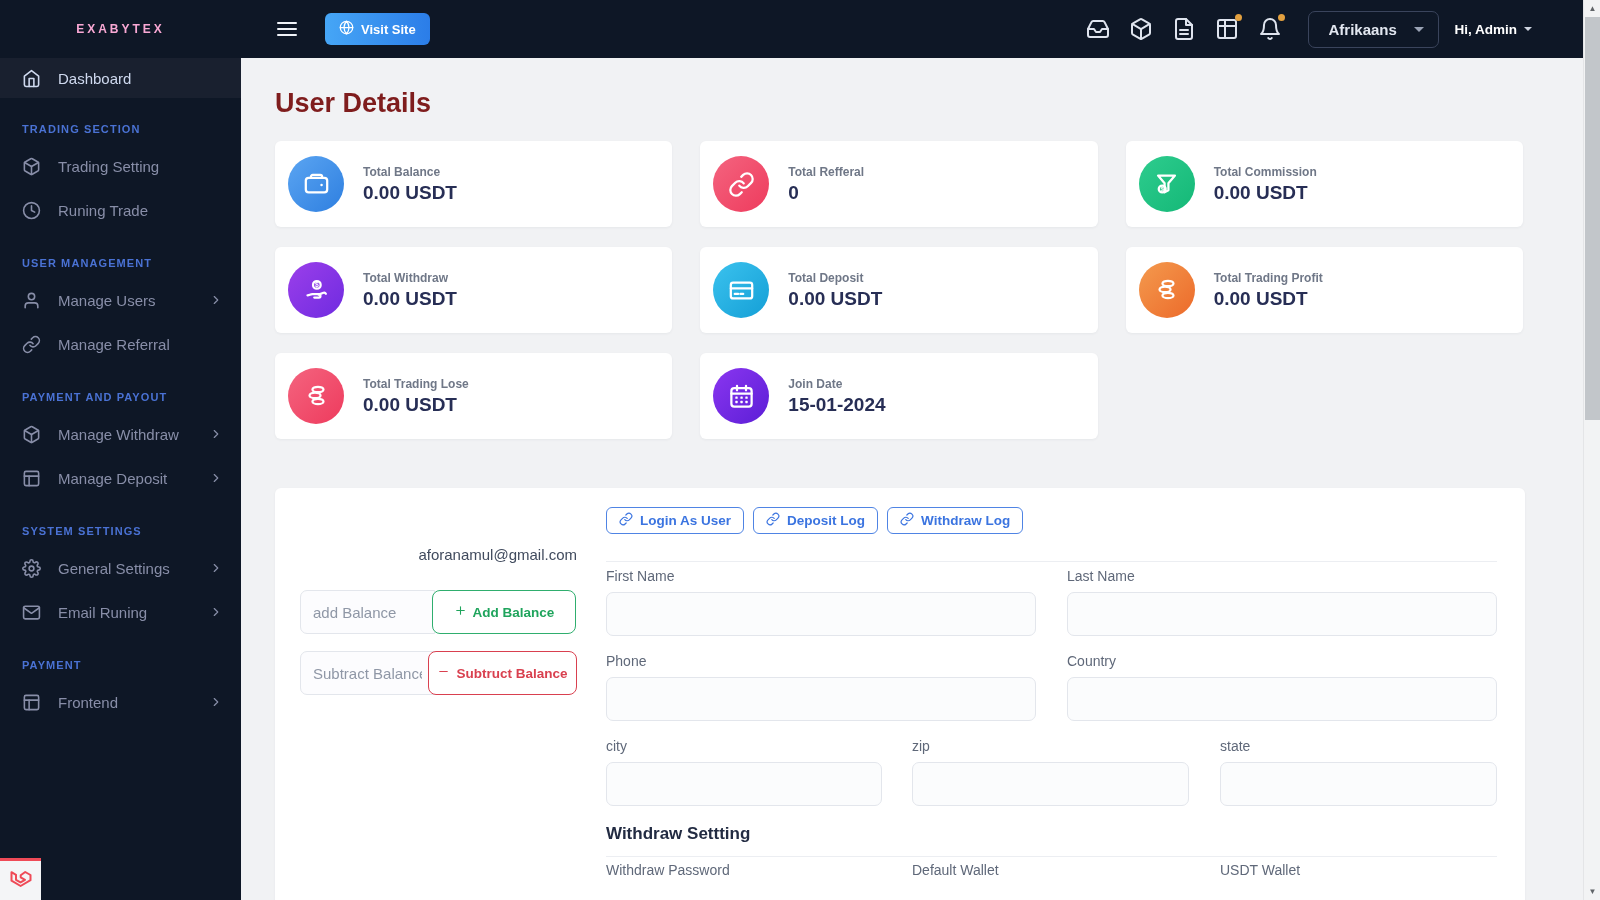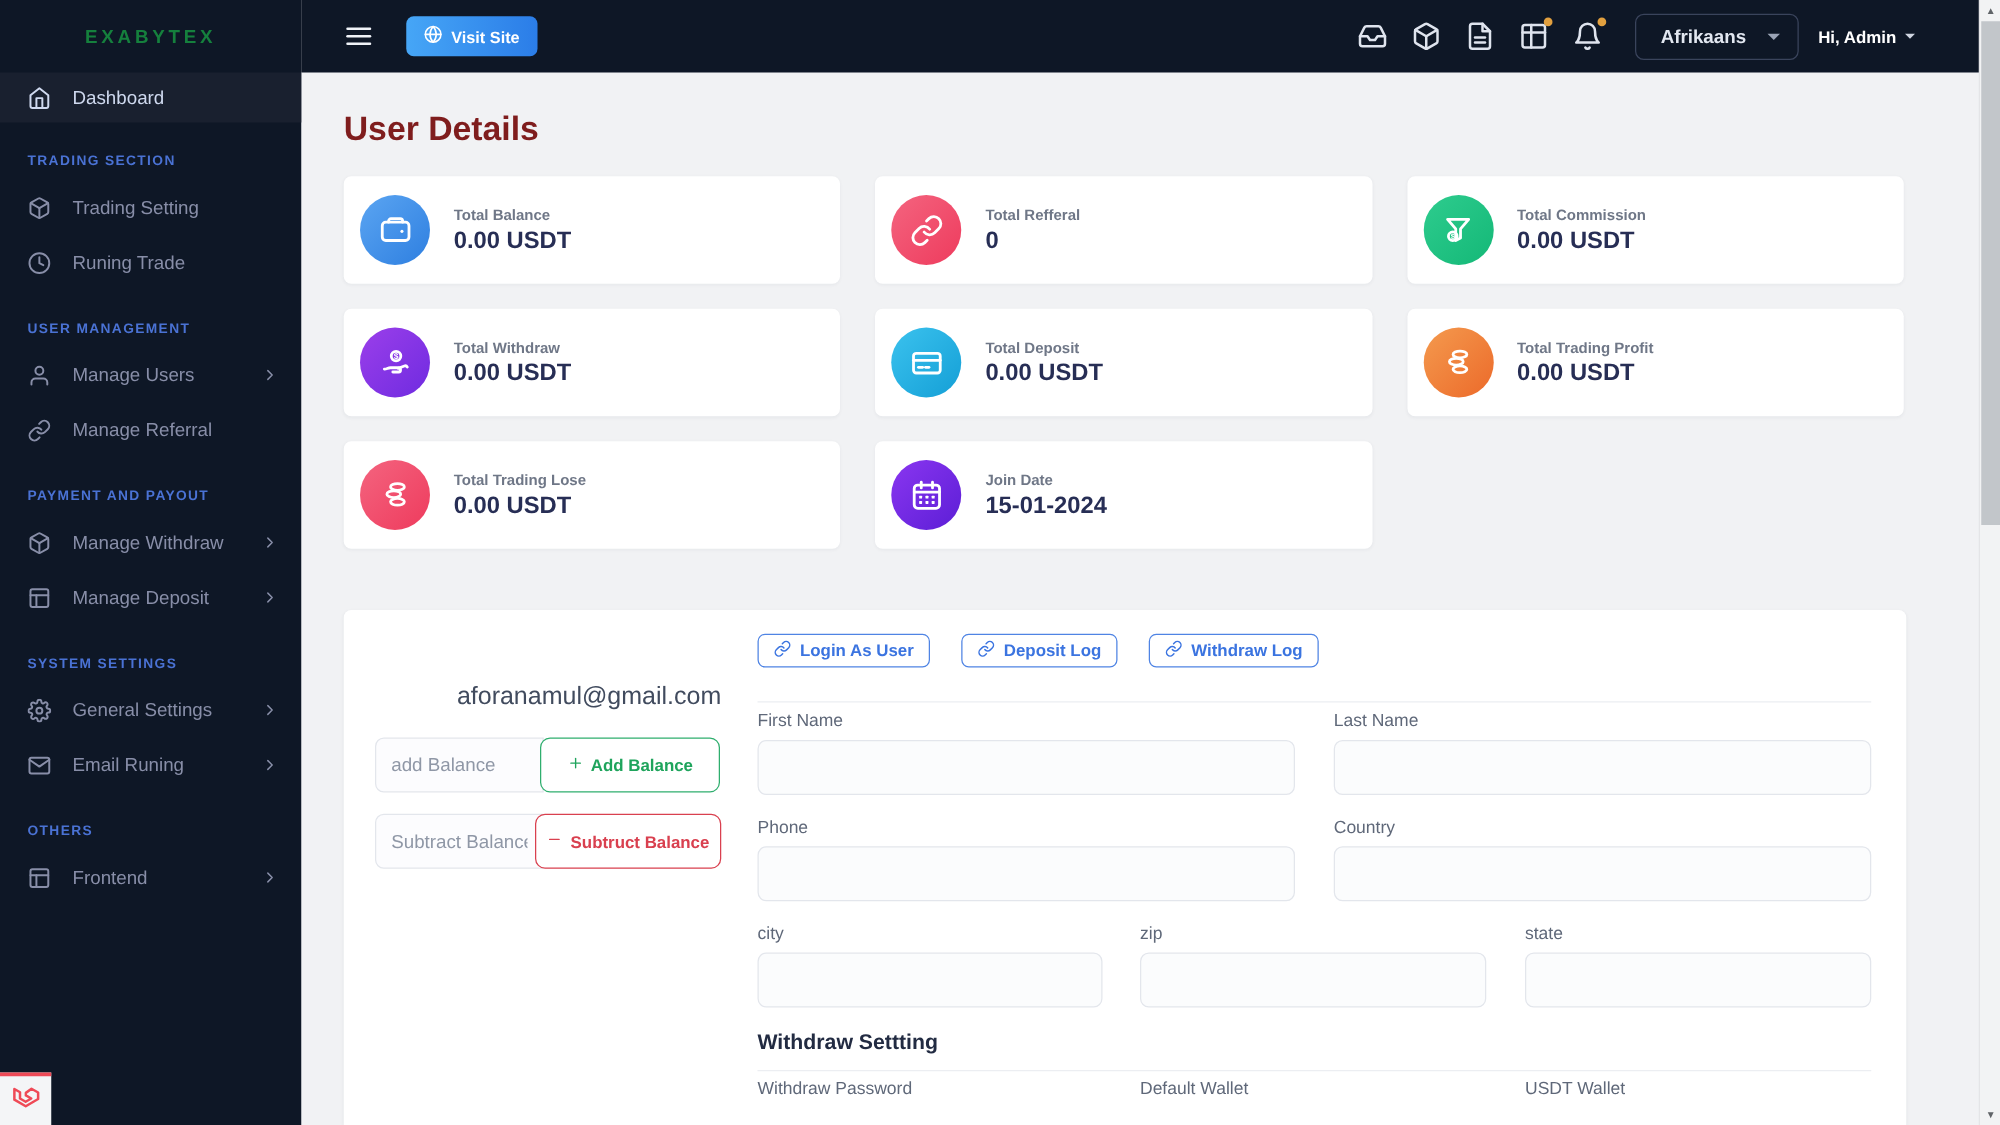--- a/index.html
+++ b/index.html
@@ -2,21 +2,21 @@
 <html><head>
 <meta charset="utf-8">
 <style>
   * { margin:0; padding:0; box-sizing:border-box; }
   html,body { width:1600px; height:900px; overflow:hidden; font-family:"Liberation Sans", sans-serif; }
   #stage { position:relative; width:1600px; height:900px; background:#f1f2f4; overflow:hidden; }
 
   
   #sidebar { position:absolute; left:0; top:0; width:241px; height:900px; background:#0e1726; z-index:5; }
   .brand { height:58px; display:flex; align-items:center; justify-content:center;
-           color:#15803d; font-size:15px; font-weight:bold; letter-spacing:3px;text-align:center; }
+           color:#f9a8d4; font-size:12px; font-weight:bold; letter-spacing:3px;text-align:center; }
   .nav-item { display:flex; align-items:center; height:44px; padding:0 18px 0 22px;
               color:#888ea8; font-size:15px; cursor:pointer; }
   .nav-item.active { background:#19202f; color:#cfd9ef; height:40px; }
   .nav-item .nv-icon { width:19px; height:19px; margin-right:17px; flex:0 0 auto; }
   .nav-item .nv-icon svg { width:19px; height:19px; display:block; }
   .nav-item .chev { margin-left:auto; width:14px; height:14px; }
   .nav-item .chev svg { width:14px; height:14px; display:block; }
   .nav-title { margin-top:16px; height:30px; line-height:30px; padding-left:22px;
                color:#4a72d4; font-size:11px; font-weight:bold; letter-spacing:1.1px; }
 
@@ -54,35 +54,35 @@
               display:flex; align-items:center; justify-content:center; }
   .card-ico svg { width:27px; height:27px; }
   .card-body { margin-left:19px; }
   .card-label { font-size:12px; color:#6f7787; font-weight:bold; margin-bottom:3px; }
   .card-value { font-size:19px; font-weight:800; color:#272e55; }
 
   
   #panel { position:absolute; left:34px; top:430px; width:1250px; height:412px;
            background:#fff; border-radius:6px 6px 0 0; box-shadow:0 1px 3px rgba(25,30,60,.05); }
   #email { position:absolute; left:25px; top:58px; width:277px; text-align:right;
-           color:#414b5e; font-size:20px; }
+           color:#414b5e; font-size:15px; }
   .bal-input { position:absolute; left:25px; width:135px; height:44px; border:1px solid #e3e6ec;
                border-radius:7px 0 0 7px; background:#fcfcfe; padding:0 12px; font-size:15px;
                font-family:inherit; color:#3c4454; }
   .bal-input::placeholder { color:#8f97a6; }
   #add-input { top:102px; }
   #sub-input { top:163px; }
   .bal-btn { position:absolute; height:44px; border-radius:8px; background:#fff; font-family:inherit;
              font-size:13.5px; font-weight:bold; display:inline-flex; align-items:center;
              justify-content:center; gap:6px; cursor:pointer; }
   .bal-btn svg { width:13px; height:13px; }
   #add-btn { left:157px; top:102px; width:144px; border:1px solid #2fae6e; color:#1fa45c; }
   #sub-btn { left:153px; top:163px; width:149px; border:1px solid #d9404f; color:#d9404f; }
 
-  #actions { position:absolute; left:331px; top:19px; display:flex; gap:25px; }
+  #actions { position:absolute; left:331px; top:19px; display:flex; gap:9px; }
   .act-btn { height:27px; padding:0 12px; border:1px solid #4f84e4; border-radius:6px; background:#fff;
              color:#3b74e0; font-size:13.5px; font-weight:bold; font-family:inherit;
              display:inline-flex; align-items:center; gap:7px; cursor:pointer; }
   .act-btn svg { width:14px; height:14px; }
 
   .divider { position:absolute; left:331px; width:891px; height:1px; background:#eceef2; }
   #divider-1 { top:73px; }
   #divider-2 { top:368px; }
 
   .f-label { position:absolute; font-size:14px; color:#5f6879; }
@@ -219,21 +219,21 @@
               <polyline points="22,6 12,13 2,6"></polyline>
             </svg>
           </span>
           <span>Email Runing</span>
           <span class="chev">
             <svg viewBox="0 0 24 24" fill="none" stroke="currentColor" stroke-width="2" stroke-linecap="round" stroke-linejoin="round">
               <polyline points="9 18 15 12 9 6"></polyline>
             </svg>
           </span>
         </div>
-        <div class="nav-title">OTHERS</div>
+        <div class="nav-title">PAYMENT</div>
         <div class="nav-item">
           <span class="nv-icon">
             <svg viewBox="0 0 24 24" fill="none" stroke="currentColor" stroke-width="2" stroke-linecap="round" stroke-linejoin="round">
               <rect x="3" y="3" width="18" height="18" rx="2"></rect>
               <line x1="3" y1="9" x2="21" y2="9"></line>
               <line x1="9" y1="21" x2="9" y2="9"></line>
             </svg>
           </span>
           <span>Frontend</span>
           <span class="chev">

